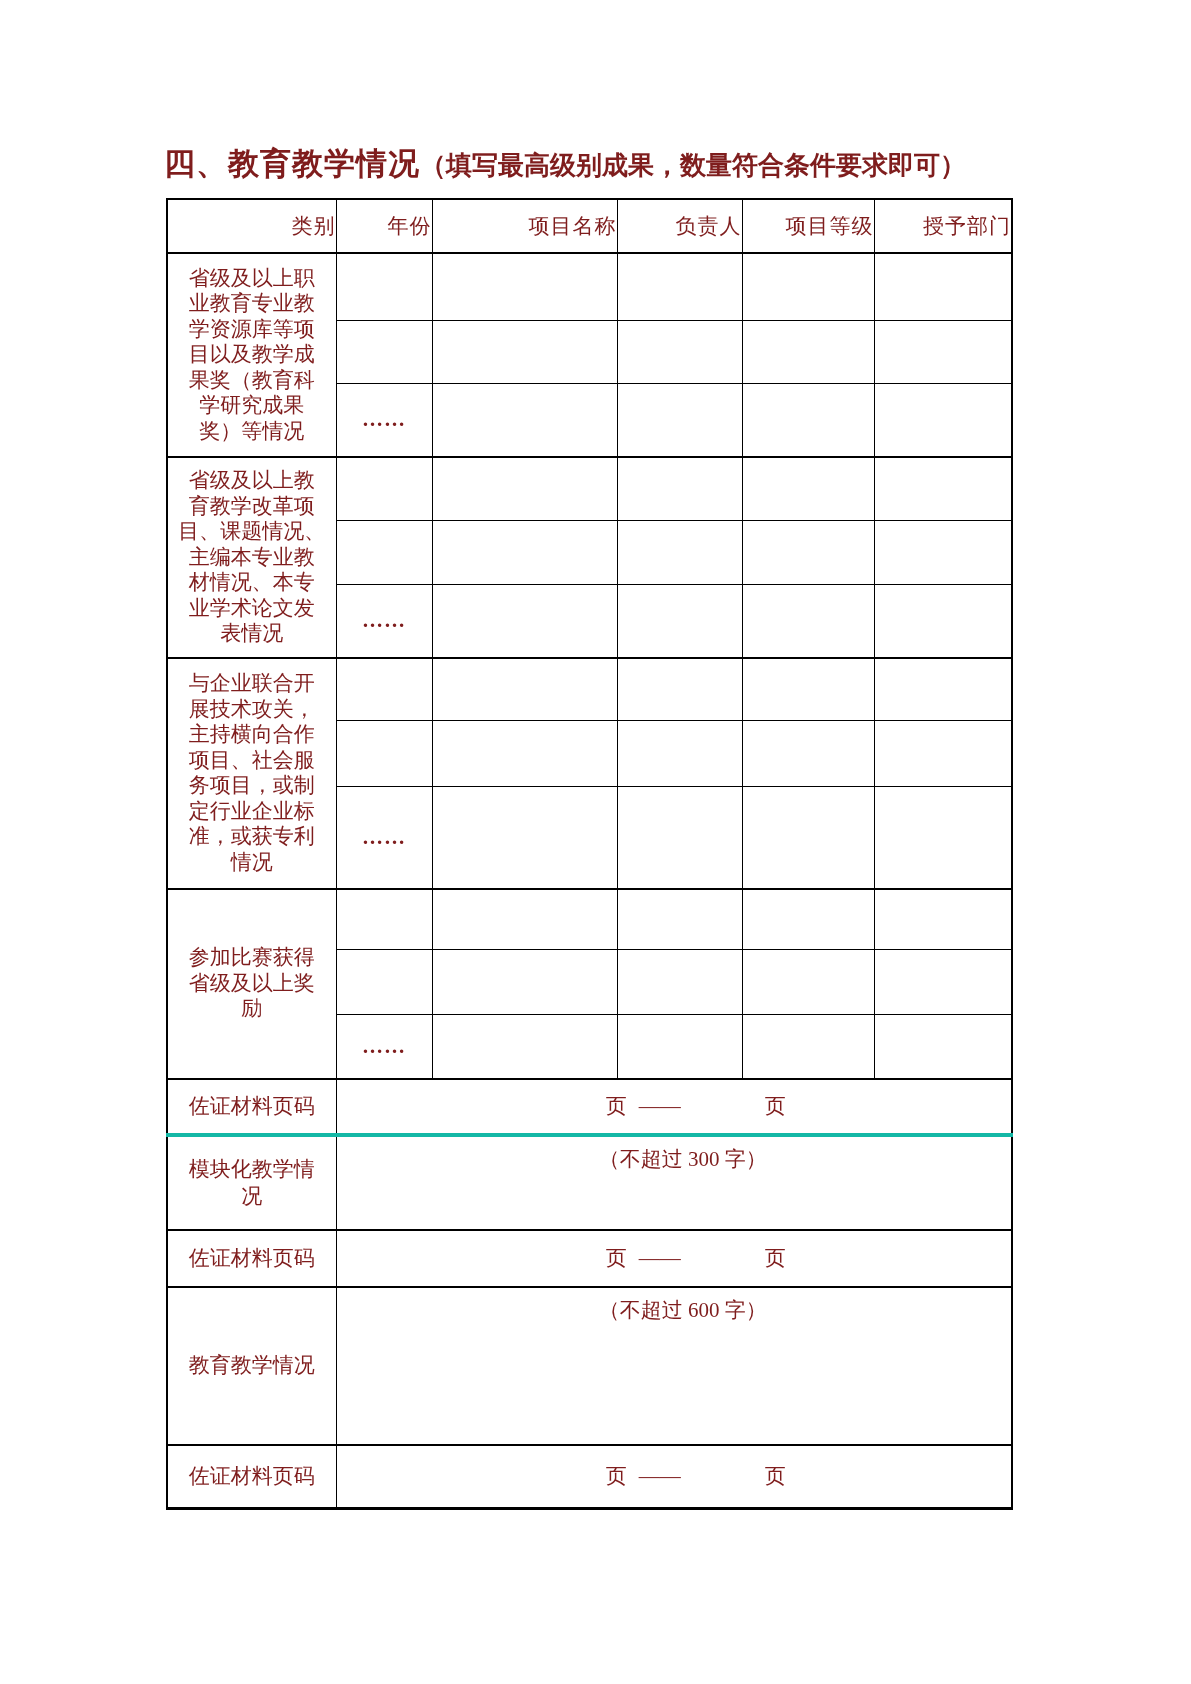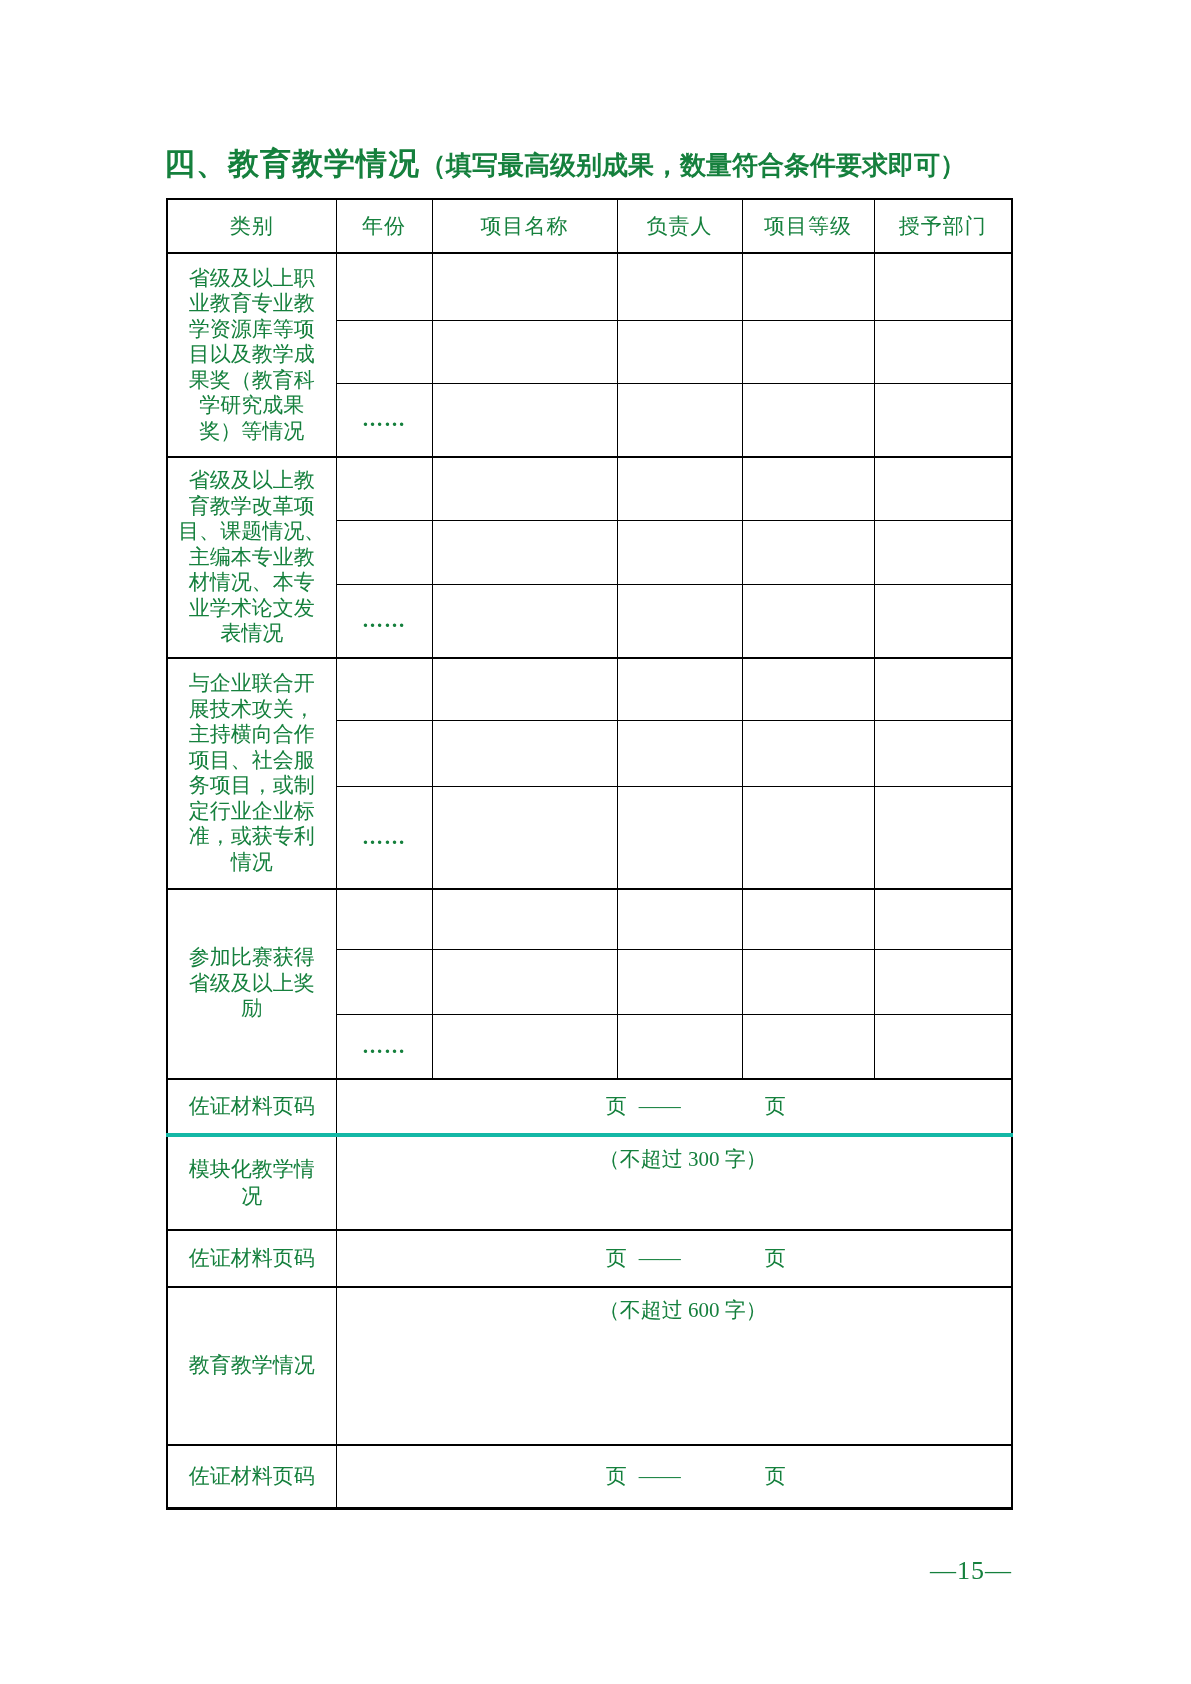--- a/index.html
+++ b/index.html
@@ -1,21 +1,21 @@
 <!DOCTYPE html>
 <html><head>
 <meta charset="utf-8">
 <style>
   html,body { margin:0; padding:0; background:#fff; }
   .page {
     position:relative;
     width:1191px; height:1684px;
     background:#ffffff;
     font-family:"Liberation Serif","DejaVu Serif",serif;
-    color:#15803d;
+    color:#7f1d1d;
     overflow:hidden;
   }
 
   
   .doc-title {
     position:absolute; left:164px; top:143px;
     white-space:nowrap;
     font-family:"Liberation Sans","DejaVu Sans",sans-serif;
     font-weight:bold;
   }
@@ -32,21 +32,21 @@
   }
   table.form td {
     border:1px solid #000;
     font-size:21px;
     text-align:center;
     vertical-align:middle;
     padding:0;
     overflow:hidden;
   }
   
-  tr.hdr td { border-bottom:2px solid #000; }
+  tr.hdr td { border-bottom:2px solid #000;text-align:right; }
   tr.sect td { border-top:2px solid #000;padding-left:44px; }
   tr.sect-thick td { border-top:4px solid #14b8a6; }
   tr.last td { border-bottom:3px solid #000; }
 
   .cat-label {
     white-space:pre-line;
     line-height:25.5px;
     padding:10px 8px !important;
     font-size:21px;
   }
@@ -240,15 +240,14 @@
 
     <tr class="sect last" style="height:64px">
       <td class="side-label">佐证材料页码</td>
       <td colspan="5" class="evidence-value">
         <span class="pg1">页</span><span class="dash">——</span><span class="pg2">页</span>
       </td>
     </tr>
   </tbody>
     </table>
 
-  <div class="footer">—15—</div>
 
 </div>
 
 </body></html>

